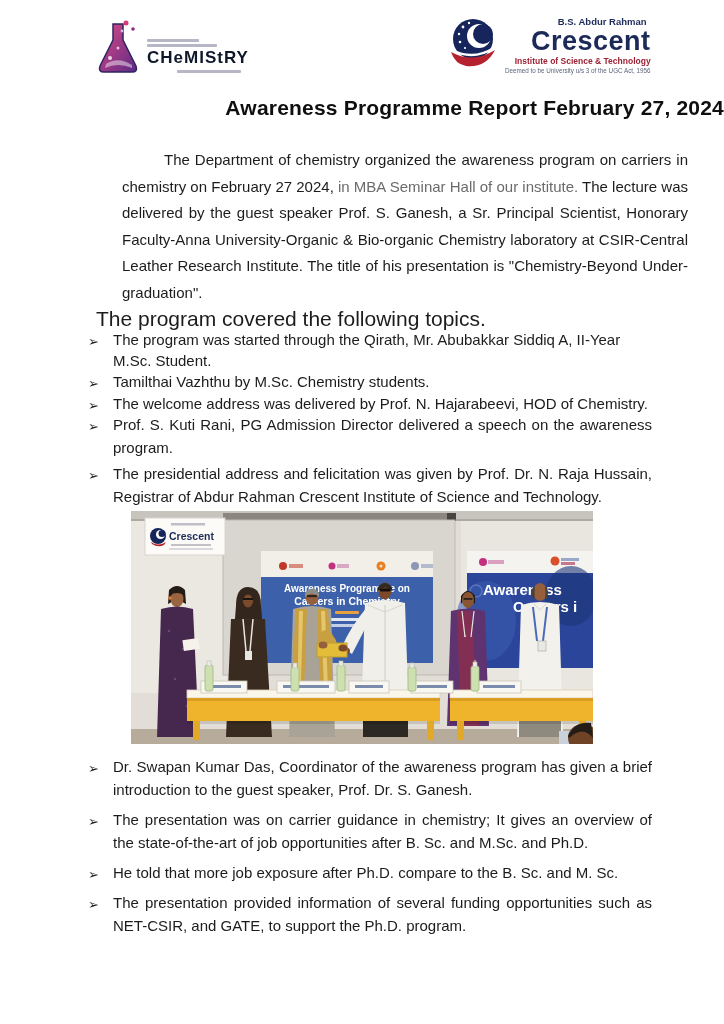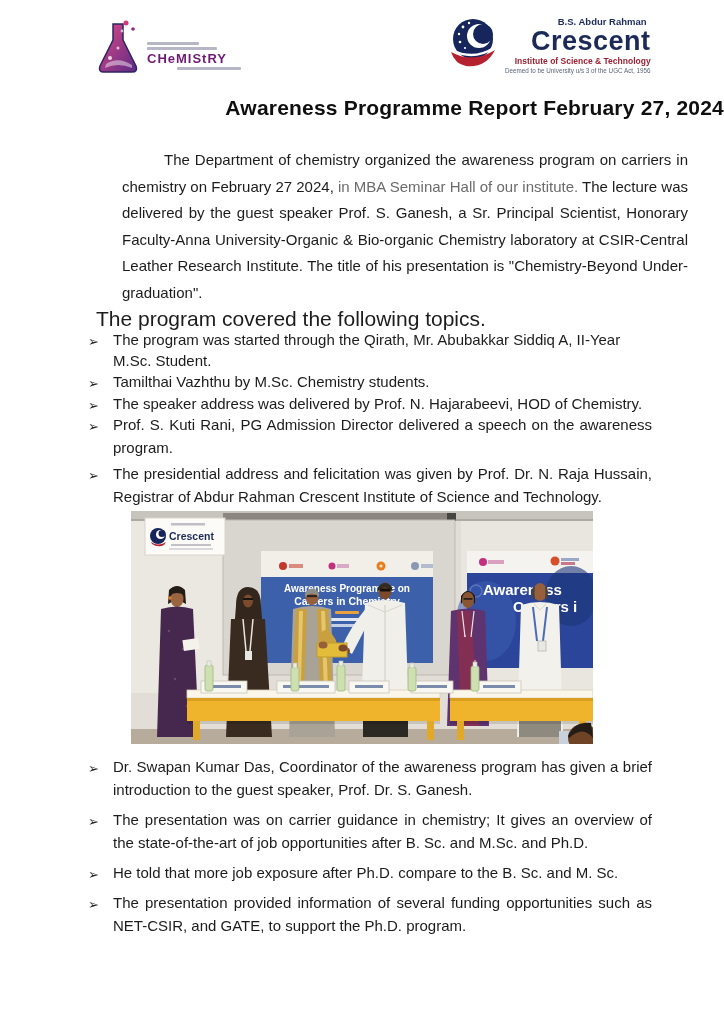--- a/index.html
+++ b/index.html
@@ -7,21 +7,21 @@
     position:relative;width:724px;height:1024px;background:#fff;
     font-family:"Liberation Sans",sans-serif;color:#1c1c1c;overflow:hidden;
   }
   
   .chem-logo{position:absolute;left:92px;top:16px;width:180px;height:66px;display:flex;align-items:center;gap:3px;}
   .chem-text{display:flex;flex-direction:column;margin-top:14px;}
   .chem-bar{height:3px;background:#8f8fa8;opacity:.65;border-radius:1px;margin:1px 0;}
   .chem-bar.b1{width:52px;}
   .chem-bar.b2{width:70px;}
   .chem-bar.b3{width:64px;margin-left:30px;}
-  .chem-word{font-size:13px;font-weight:bold;color:#701a75;letter-spacing:1px;line-height:1.2;}
+  .chem-word{font-size:17px;font-weight:bold;color:#0f172a;letter-spacing:1px;line-height:1.2;}
   .crescent-logo{position:absolute;left:448px;top:14px;display:flex;gap:5px;align-items:center;}
   .cres-text{display:flex;flex-direction:column;align-items:flex-end;}
   .cres-pre{font-size:9.5px;font-weight:bold;color:#1d2b5a;margin-right:4px;padding-left:12px;}
   .cres-name{font-size:27px;font-weight:bold;color:#1c2a58;line-height:1.05;letter-spacing:.5px;}
   .cres-sub1{font-size:8.5px;font-weight:bold;color:#9c2033;}
   .cres-sub2{font-size:6.3px;color:#5a6478;margin-top:1px;}
   
   .report-title{position:absolute;top:96px;left:0;right:0;text-align:right;
     font-size:21px;font-weight:bold;color:#0f0f0f;letter-spacing:.2px;}
   .para1{position:absolute;left:86px;top:147px;width:566px;font-size:15px;
@@ -98,21 +98,21 @@
 
   <div class="report-title">Awareness Programme Report February 27, 2024</div>
 
   <div class="para1"><span>The Department of chemistry organized the awareness program on carriers in chemistry on February 27 2024,</span><span class="gray-phrase"> in MBA Seminar Hall of our institute.</span><span> The lecture was delivered by the guest speaker Prof. S. Ganesh, a Sr. Principal Scientist, Honorary Faculty-Anna University-Organic &amp; Bio-organic Chemistry laboratory at CSIR-Central Leather Research Institute. The title of his presentation is "Chemistry-Beyond Under-graduation".</span></div>
 
   <div class="topics-intro">The program covered the following topics.</div>
 
   <ul class="blist listA">
     <li><span class="mk">➢</span><span>The program was started through the Qirath, Mr. Abubakkar Siddiq A, II-Year M.Sc. Student.</span></li>
     <li><span class="mk">➢</span><span>Tamilthai Vazhthu by M.Sc. Chemistry students.</span></li>
-    <li><span class="mk">➢</span><span>The speaker address was delivered by Prof. N. Hajarabeevi, HOD of Chemistry.</span></li>
+    <li><span class="mk">➢</span><span>The welcome address was delivered by Prof. N. Hajarabeevi, HOD of Chemistry.</span></li>
   </ul>
 
   <ul class="blist listB">
     <li><span class="mk">➢</span><span>Prof. S. Kuti Rani, PG Admission Director delivered a speech on the awareness program.</span></li>
     <li><span class="mk">➢</span><span>The presidential address and felicitation was given by Prof. Dr. N. Raja Hussain, Registrar of Abdur Rahman Crescent Institute of Science and Technology.</span></li>
   </ul>
 
   <div class="photo">
     <svg width="462" height="233" viewBox="0 0 462 233">
 

